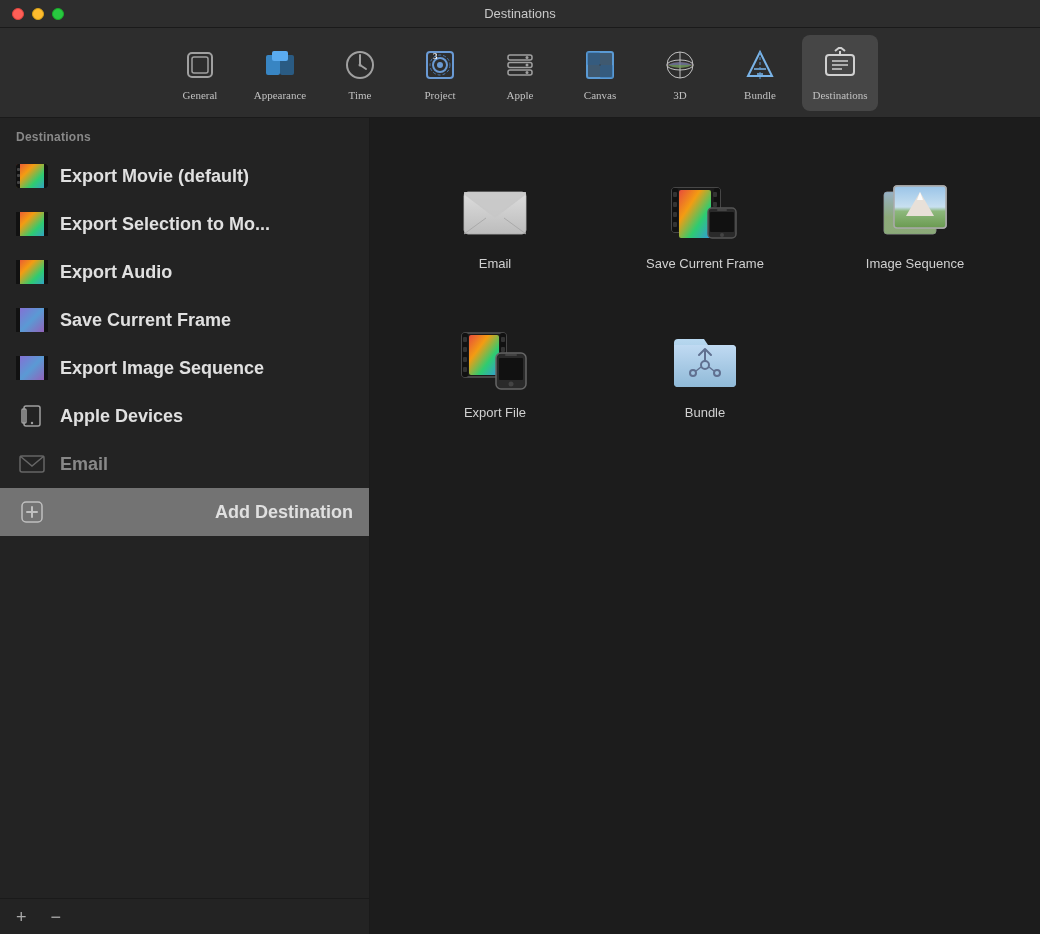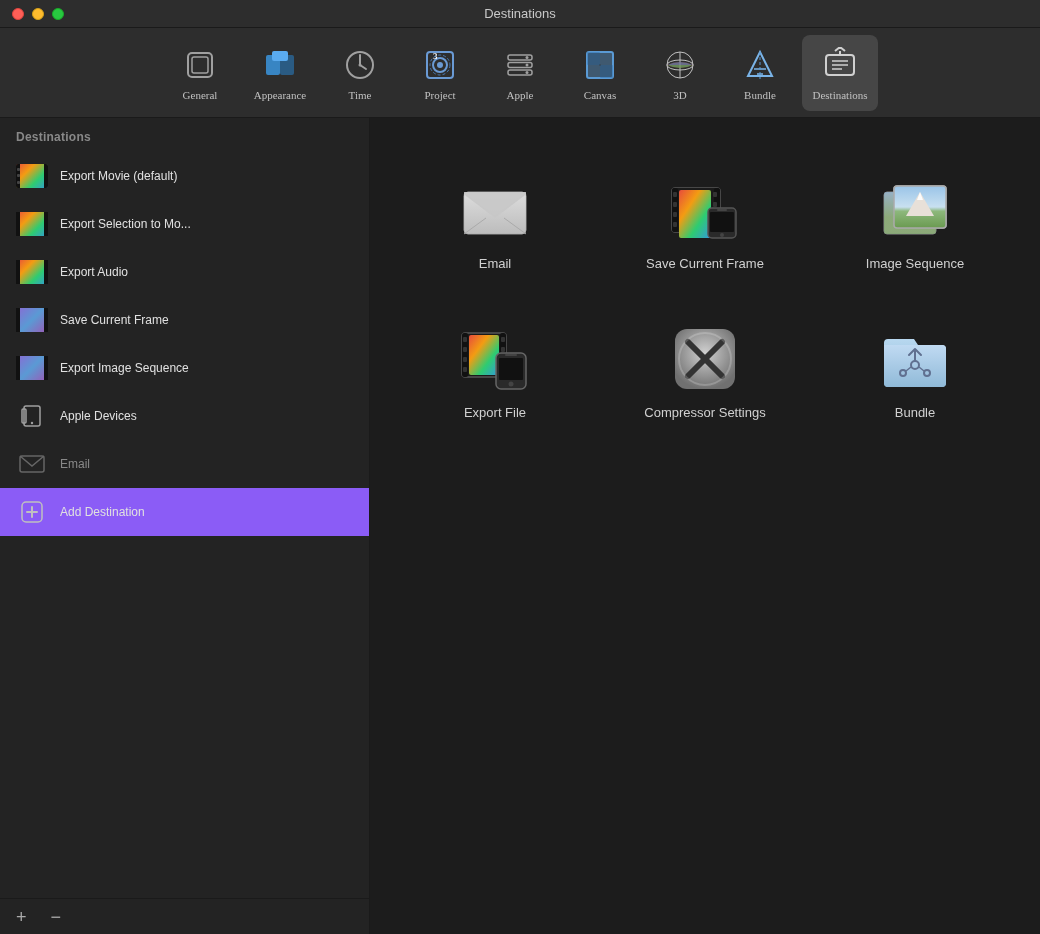--- a/index.html
+++ b/index.html
@@ -112,33 +112,34 @@
       overflow-y: auto;
     }
     .sidebar-item {
       display: flex;
       align-items: center;
       gap: 12px;
       padding: 8px 16px;
       cursor: pointer;
       min-height: 42px;
     }
-    .sidebar-item.selected { background: #8b5cf6; }
+    .sidebar-item.selected { background: #737373; justify-content: space-between; }
     .sidebar-item-icon {
       width: 32px;
       height: 32px;
       flex-shrink: 0;
       display: flex;
       align-items: center;
       justify-content: center;
       border-radius: 4px;
     }
     .sidebar-item-label {
-      font-size: 12px;
+      font-size: 18px;
       color: #e0e0e0;
+      font-weight: bold;
     }
     .sidebar-item.dimmed .sidebar-item-label { color: #888; }
     .sidebar-footer {
       height: 36px;
       border-top: 1px solid #1a1a1a;
       display: flex;
       align-items: center;
       padding: 0 12px;
       gap: 16px;
     }
@@ -580,39 +581,20 @@
 
             <rect x="36" y="28" width="30" height="36" rx="5" fill="#2a2a2a" stroke="#666" stroke-width="1.5"></rect>
             <rect x="39" y="33" width="24" height="22" rx="1" fill="#111"></rect>
             <circle cx="51" cy="59" r="2.5" fill="#444"></circle>
             <rect x="45" y="29" width="12" height="2" rx="1" fill="#444"></rect>
           </svg>
         </div>
         <span class="destination-tile-label">Export File</span>
       </div>
 
-      <div class="destination-tile">
-        <div class="destination-tile-icon">
-          <svg width="70" height="70" viewBox="0 0 70 70">
-            <rect x="5" y="5" width="60" height="60" rx="12" fill="url(#compGrad)"></rect>
-            <defs>
-              <radialGradient id="compGrad" cx="50%" cy="40%" r="60%">
-                <stop offset="0%" stop-color="#d0d0d0"></stop>
-                <stop offset="100%" stop-color="#707070"></stop>
-              </radialGradient>
-            </defs>
-
-            <line x1="18" y1="18" x2="52" y2="52" stroke="#333" stroke-width="6" stroke-linecap="round"></line>
-            <line x1="52" y1="18" x2="18" y2="52" stroke="#333" stroke-width="6" stroke-linecap="round"></line>
-
-            <circle cx="35" cy="35" r="26" fill="none" stroke="rgba(255,255,255,0.2)" stroke-width="2"></circle>
-          </svg>
-        </div>
-        <span class="destination-tile-label">Compressor Settings</span>
-      </div>
 
       <div class="destination-tile">
         <div class="destination-tile-icon">
           <svg width="70" height="68" viewBox="0 0 70 68">
 
             <path d="M4,20 L4,58 Q4,62 8,62 L62,62 Q66,62 66,58 L66,24 Q66,20 62,20 L38,20 L34,14 L8,14 Q4,14 4,18 Z" fill="url(#folderGrad)"></path>
             <defs>
               <linearGradient id="folderGrad" x1="0" y1="0" x2="0" y2="1">
                 <stop offset="0%" stop-color="#b8d8f0"></stop>
                 <stop offset="100%" stop-color="#88b4d0"></stop>

